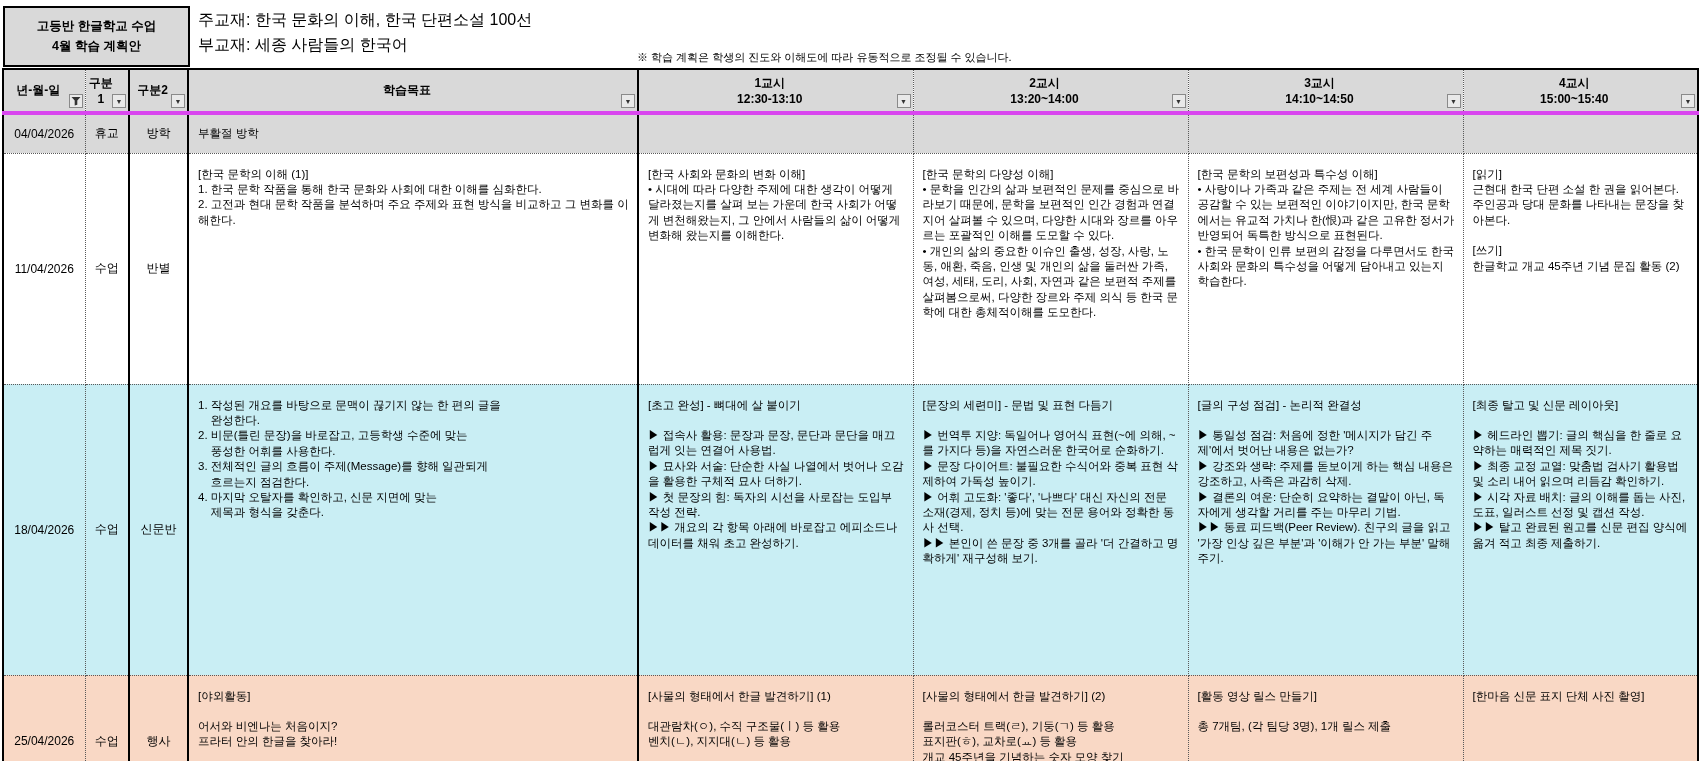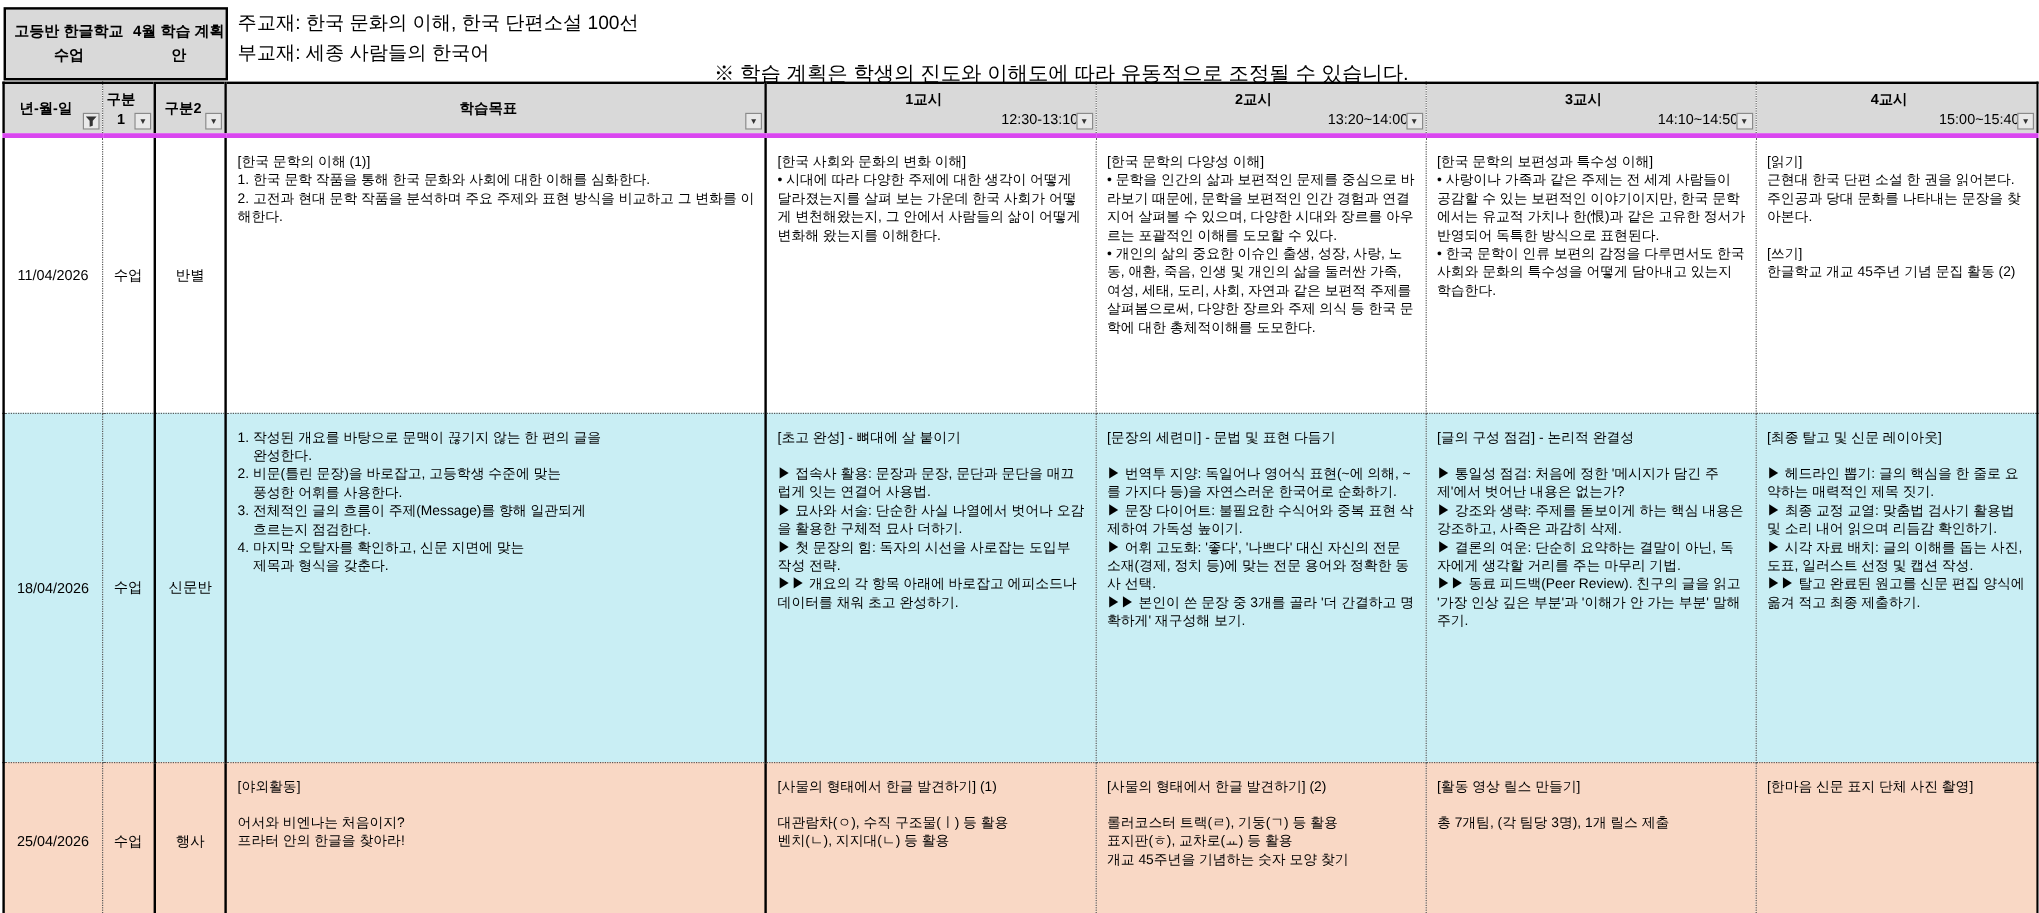--- a/index.html
+++ b/index.html
@@ -10,25 +10,25 @@
     background: #fff;
     font-family: "Liberation Sans", sans-serif;
     color: #000;
     overflow: hidden;
   }
   
   .top { position: absolute; left:0; top:0; width:1699px; height:68px; }
   .title-box {
     position:absolute; left:3px; top:6px; width:187px; height:61px;
     border:2px solid #000; background:#d9d9d9;
-    display:flex; align-items:center; justify-content:center;
+    display:flex; flex-direction:column; align-items:center; justify-content:center;
     font-weight:bold; font-size:12.5px; line-height:1.55; text-align:center;
   }
   .materials { position:absolute; left:198px; top:8px; font-size:16px; line-height:1.55; }
-  .notice { position:absolute; left:595px; top:50px; font-size:17px; }
+  .notice { position:absolute; left:637px; top:50px; font-size:11px; }
 
   
   table.sched {
     position:absolute; left:2px; top:68px;
     width:1695px; table-layout:fixed;
     border-collapse:collapse; border:2px solid #000;
     font-size:11.5px;
   }
   col.w1{width:82px} col.w2{width:44px} col.w3{width:59px} col.w4{width:450px}
   col.w5{width:275px} col.w6{width:275px} col.w7{width:275px} col.w8{width:235px}
@@ -39,21 +39,21 @@
   .c3{border-right:2px solid #000}
   .c4{border-right:2px solid #000}
   .c5,.c6,.c7{border-right:1px dotted #595959}
 
   thead th {
     height:44px; position:relative;
     border-bottom:4px solid #d946ef;
     font-size:12px; font-weight:bold; text-align:center; vertical-align:middle;
     padding:0 14px 0 2px;
   }
-  thead th .hsub { font-weight:normal;text-align:right; }
+  thead th .hsub { font-weight:bold; }
   tbody td { border-bottom:1px dotted #595959; }
   tr.last td { border-bottom:none; }
 
   tr.rh td { height:40px; }
   tr.r2 td { height:231px; }
   tr.r3 td { height:291px; }
   tr.r4 td { height:133px; }
 
   td.date { text-align:center; vertical-align:middle; font-size:12px; }
   td.cat  { text-align:center; vertical-align:middle; font-size:12px; }
@@ -154,20 +154,32 @@
         <th class="c8">
           <div class="hlab">4교시</div>
           <div class="hsub">15:00~15:40</div>
           <button class="filter">
               <span class="arr">▼</span>
             </button>
         </th>
       </tr>
     </thead>
     <tbody>
+      <tr class="rh" style="background: rgb(217, 217, 217);">
+        <td class="c1 date">04/04/2026</td>
+        <td class="c2 cat">휴교</td>
+        <td class="c3 cat">방학</td>
+        <td class="c4 body mid">
+            <div class="para">부활절 방학</div>
+          </td>
+        <td class="c5 body"></td>
+        <td class="c6 body"></td>
+        <td class="c7 body"></td>
+        <td class="c8 body"></td>
+      </tr>
       <tr class="r2" style="background: rgb(255, 255, 255);">
         <td class="c1 date">11/04/2026</td>
         <td class="c2 cat">수업</td>
         <td class="c3 cat">반별</td>
         <td class="c4 body">
             <div class="para bold">[한국 문학의 이해 (1)]</div>
             <div class="para">1. 한국 문학 작품을 통해 한국 문화와 사회에 대한 이해를 심화한다.</div>
             <div class="para">2. 고전과 현대 문학 작품을 분석하며 주요 주제와 표현 방식을 비교하고 그 변화를 이해한다.</div>
           </td>
         <td class="c5 body">

